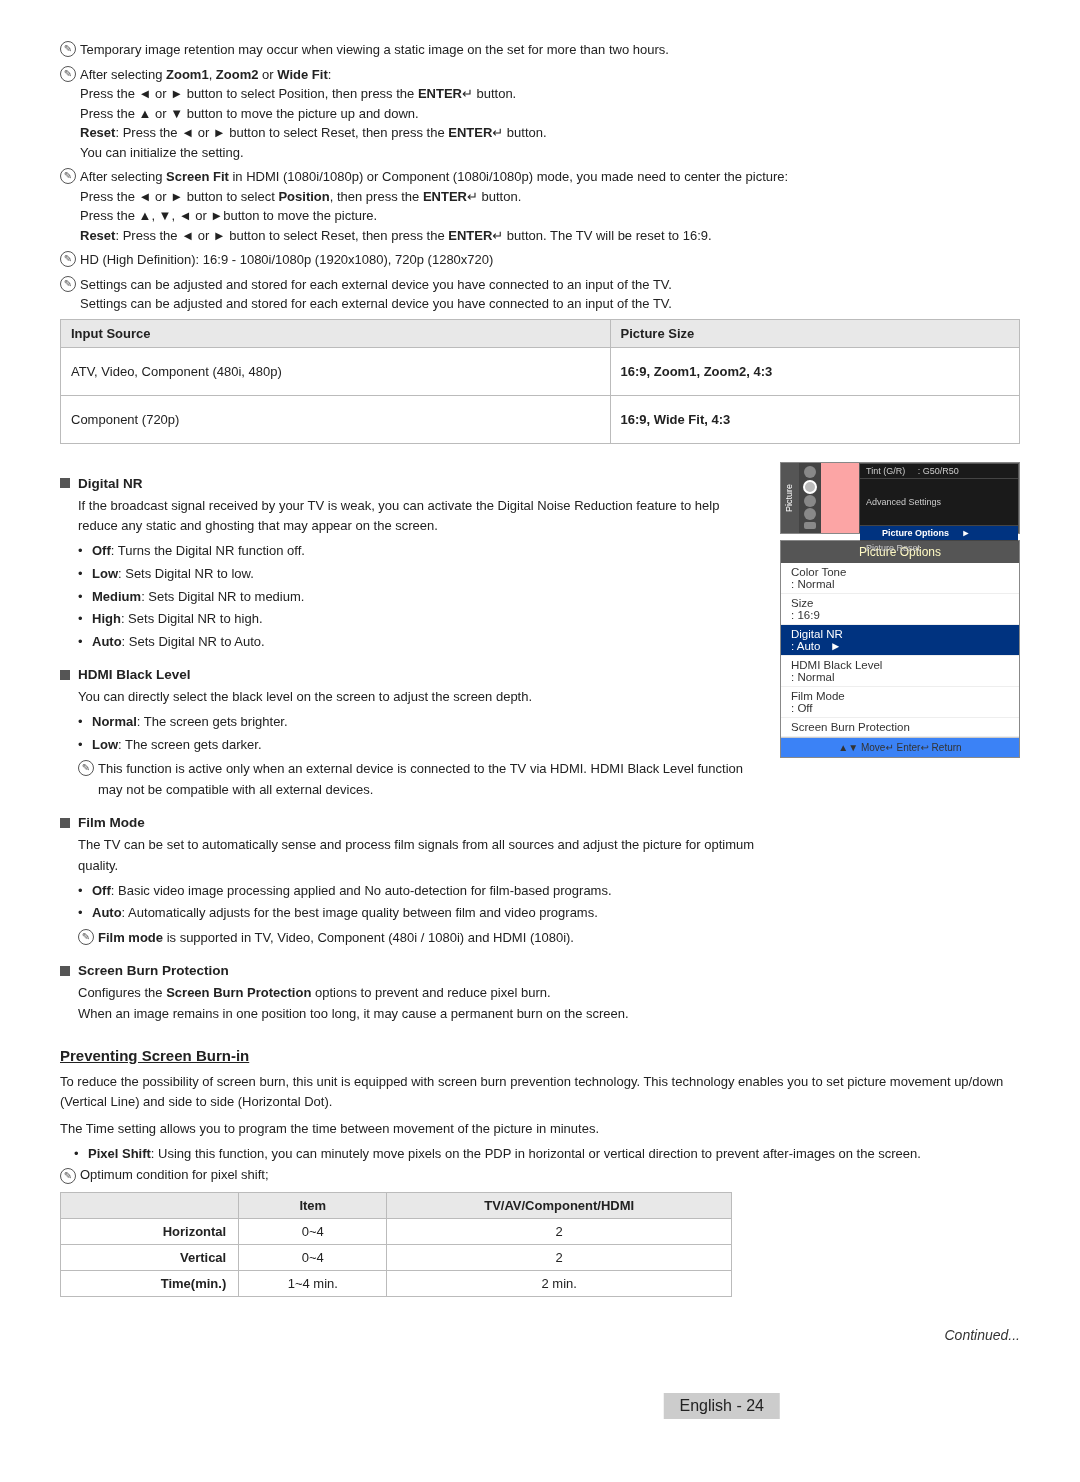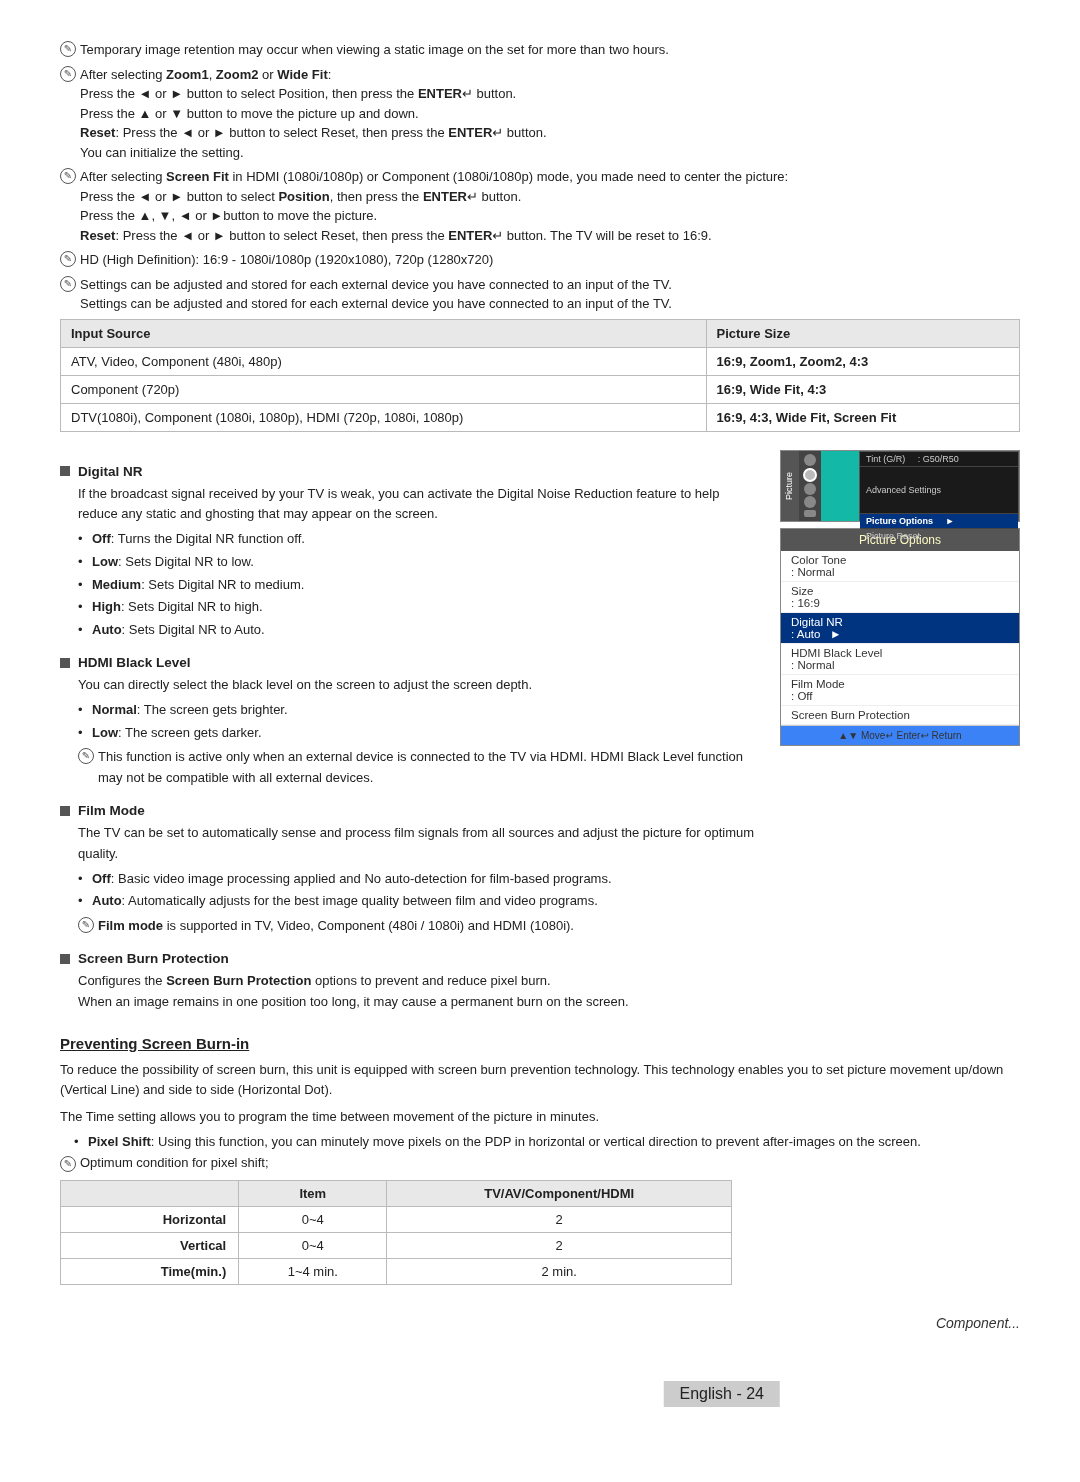--- a/index.html
+++ b/index.html
@@ -51,21 +51,21 @@
     }
     .source-table th {
       background: #e8e8e8;
       border: 1px solid #bbb;
       padding: 6px 10px;
       text-align: left;
       font-weight: bold;
     }
     .source-table td {
       border: 1px solid #bbb;
-      padding: 6px 10px;
+      padding: 16px 10px;
     }
     .source-table td.bold-val { font-weight: bold; }
 
     
     .section-heading {
       display: flex;
       align-items: center;
       font-weight: bold;
       font-size: 13.5px;
       margin-bottom: 5px;
@@ -242,24 +242,20 @@
   </thead>
   <tbody>
     <tr>
       <td>ATV, Video, Component (480i, 480p)</td>
       <td class="bold-val">16:9, Zoom1, Zoom2, 4:3</td>
     </tr>
     <tr>
       <td>Component (720p)</td>
       <td class="bold-val">16:9, Wide Fit, 4:3</td>
     </tr>
-    <tr>
-      <td>DTV(1080i), Component (1080i, 1080p), HDMI (720p, 1080i, 1080p)</td>
-      <td class="bold-val">16:9, 4:3, Wide Fit, Screen Fit</td>
-    </tr>
   </tbody>
 </table>
 
 <div class="two-col-layout">
 
   <div class="left-content">
 
     <div class="section-heading">
       <span class="sq-bullet"></span>
       <span>Digital NR</span>
@@ -314,29 +310,29 @@
     <div class="section-body">
       <p>Configures the <b>Screen Burn Protection</b> options to prevent and reduce pixel burn.<br>When an image remains in one position too long, it may cause a permanent burn on the screen.</p>
     </div>
 
   </div>
 
   <div class="right-panels">
 
     <div class="tv-panel">
 
-      <div style="position:relative; background:#14b8a6; height:70px; display:flex;">
+      <div style="position:relative; background:#fca5a5; height:70px; display:flex;">
         <div style="writing-mode:vertical-rl; transform:rotate(180deg); background:#555; color:#fff; font-size:9px; padding:2px 3px; text-align:center; width:18px;">Picture</div>
         <div style="flex:1; position:relative;">
 
           <div style="position:absolute; right:0; top:0; bottom:0; width:160px; background:#1a1a1a; border:1px solid #555;">
 
             <div style="font-size:9px; color:#ccc; padding:2px 6px; border-bottom:1px solid #444;">Tint (G/R) &nbsp;&nbsp;&nbsp; : G50/R50</div>
             <div style="font-size:9px; color:#ccc; padding:18px 6px; border-bottom:1px solid #444;">Advanced Settings</div>
-            <div style="font-size:9px; color:#fff; background:#003380; padding:2px 6px; border-bottom:1px solid #444; font-weight:bold;">Picture Options &nbsp;&nbsp;&nbsp; ►</div>
+            <div style="font-size:9px; color:#fff; background:#003380; padding:2px 22px; border-bottom:1px solid #444; font-weight:bold;">Picture Options &nbsp;&nbsp;&nbsp; ►</div>
             <div style="font-size:9px; color:#ccc; padding:2px 6px;">Picture Reset</div>
           </div>
 
           <div style="position:absolute; left:0; top:0; bottom:0; width:22px; background:#444; display:flex; flex-direction:column; align-items:center; justify-content:space-around; padding:3px 0;">
             <div style="width:12px;height:12px;border-radius:50%;background:#888;"></div>
             <div style="width:14px;height:14px;border-radius:50%;background:#bbb; border:2px solid #fff;"></div>
             <div style="width:12px;height:12px;border-radius:50%;background:#888;"></div>
             <div style="width:12px;height:12px;border-radius:50%;background:#888;"></div>
             <div style="width:12px;height:7px;background:#888;border-radius:2px;"></div>
           </div>
@@ -414,17 +410,17 @@
       <tr>
         <th>Time(min.)</th>
         <td>1~4 min.</td>
         <td>2 min.</td>
       </tr>
     </tbody>
   </table>
 
 </div>
 
-<div class="continued">Component...</div>
+<div class="continued">Continued...</div>
 
 <div style="text-align:center; margin-top: 20px;">
   <span class="page-footer">English - 24</span>
 </div>
 
 </body></html>

